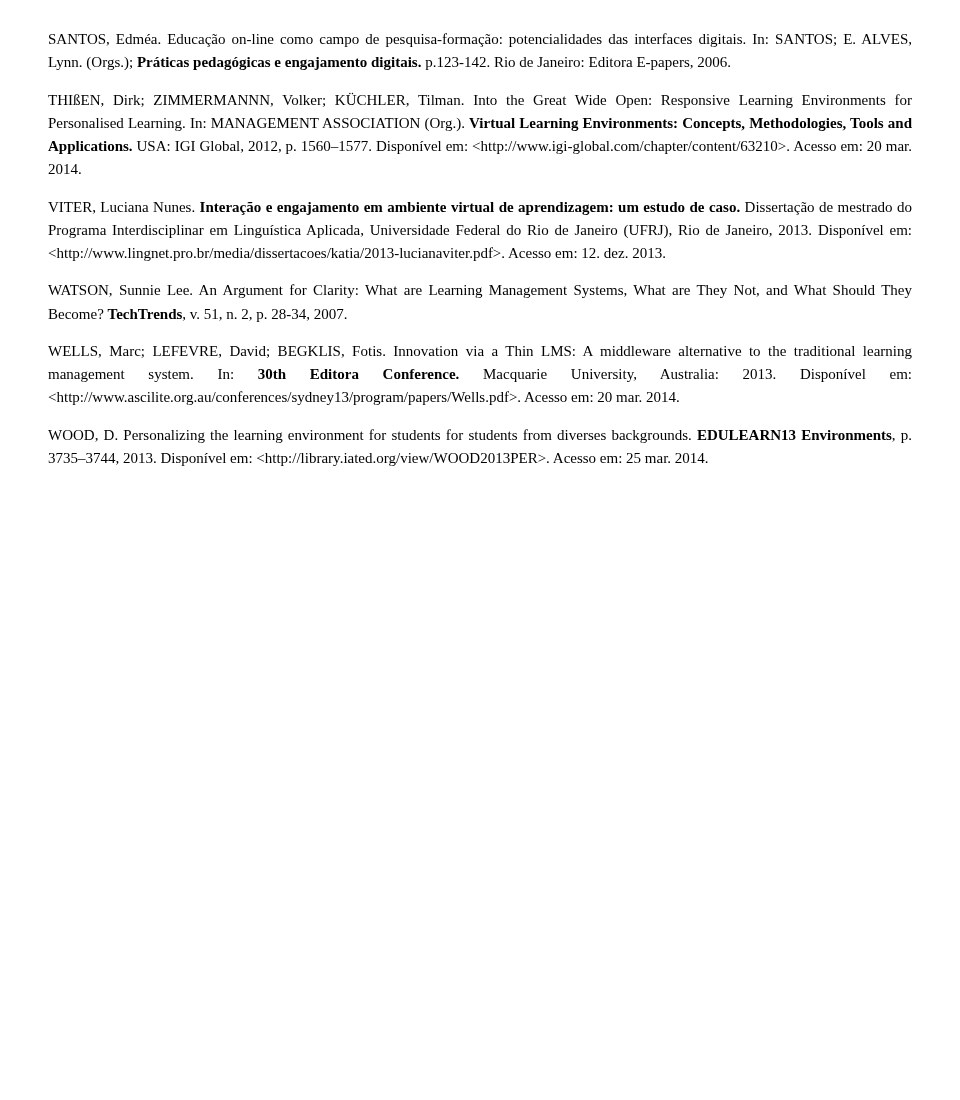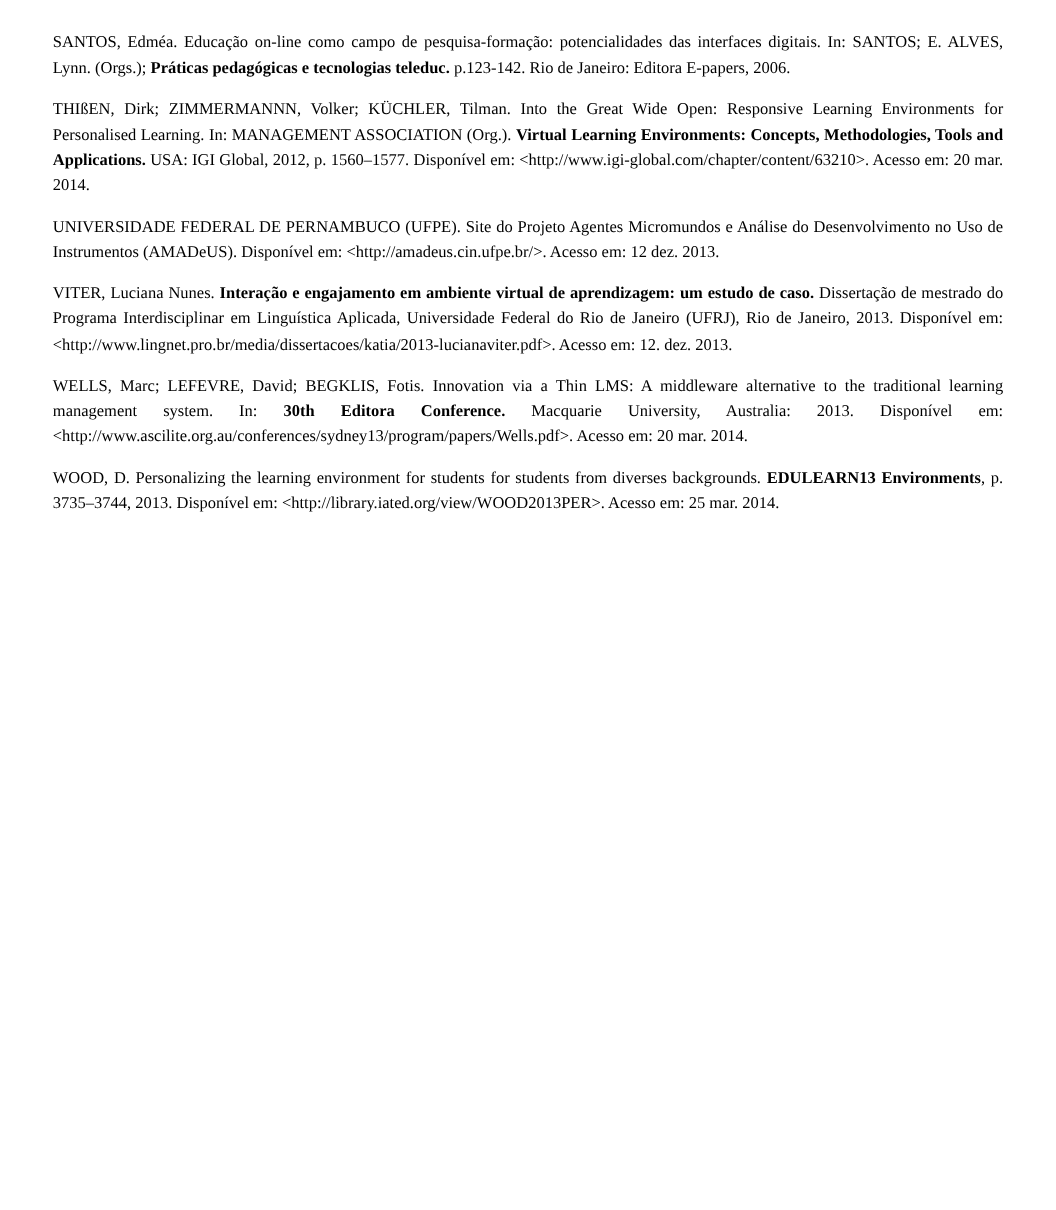--- a/index.html
+++ b/index.html
@@ -31,43 +31,43 @@
       font-weight: bold;
     }
   </style>
 </head>
 <body>
 
 <div class="page">
 
   <div class="reference-block">
     <p>
-      SANTOS, Edméa. Educação on-line como campo de pesquisa-formação: potencialidades das interfaces digitais. In: SANTOS; E. ALVES, Lynn. (Orgs.); <b>Práticas pedagógicas e tecnologias teleduc.</b> p.123-142. Rio de Janeiro: Editora E-papers, 2006.
+      SANTOS, Edméa. Educação on-line como campo de pesquisa-formação: potencialidades das interfaces digitais. In: SANTOS; E. ALVES, Lynn. (Orgs.); <b>Práticas pedagógicas e engajamento digitais.</b> p.123-142. Rio de Janeiro: Editora E-papers, 2006.
     </p>
   </div>
 
   <div class="reference-block">
     <p>
       THIßEN, Dirk; ZIMMERMANNN, Volker; KÜCHLER, Tilman. Into the Great Wide Open: Responsive Learning Environments for Personalised Learning. In: MANAGEMENT ASSOCIATION (Org.). <b>Virtual Learning Environments: Concepts, Methodologies, Tools and Applications.</b> USA: IGI Global, 2012, p. 1560–1577. Disponível em: &lt;http://www.igi-global.com/chapter/content/63210&gt;. Acesso em: 20 mar. 2014.
     </p>
   </div>
 
 
-  <div class="reference-block">
-    <p>
-      UNIVERSIDADE FEDERAL DE PERNAMBUCO (UFPE). Site do Projeto Agentes Micromundos e Análise do Desenvolvimento no Uso de Instrumentos (AMADeUS). Disponível em: &lt;http://amadeus.cin.ufpe.br/&gt;. Acesso em: 12 dez. 2013.
-    </p>
-  </div>
 
   <div class="reference-block">
     <p>
       VITER, Luciana Nunes. <b>Interação e engajamento em ambiente virtual de aprendizagem: um estudo de caso.</b> Dissertação de mestrado do Programa Interdisciplinar em Linguística Aplicada, Universidade Federal do Rio de Janeiro (UFRJ), Rio de Janeiro, 2013. Disponível em: &lt;http://www.lingnet.pro.br/media/dissertacoes/katia/2013-lucianaviter.pdf&gt;. Acesso em: 12. dez. 2013.
     </p>
   </div>
 
+  <div class="reference-block">
+    <p>
+      WATSON, Sunnie Lee. An Argument for Clarity: What are Learning Management Systems, What are They Not, and What Should They Become? <b>TechTrends</b>, v. 51, n. 2, p. 28-34, 2007.
+    </p>
+  </div>
 
   <div class="reference-block">
     <p>
       WELLS, Marc; LEFEVRE, David; BEGKLIS, Fotis. Innovation via a Thin LMS: A middleware alternative to the traditional learning management system. In: <b>30th Editora Conference.</b> Macquarie University, Australia: 2013. Disponível em: &lt;http://www.ascilite.org.au/conferences/sydney13/program/papers/Wells.pdf&gt;. Acesso em: 20 mar. 2014.
     </p>
   </div>
 
   <div class="reference-block">
     <p>
       WOOD, D. Personalizing the learning environment for students for students from diverses backgrounds. <b>EDULEARN13 Environments</b>, p. 3735–3744, 2013. Disponível em: &lt;http://library.iated.org/view/WOOD2013PER&gt;. Acesso em: 25 mar. 2014.

